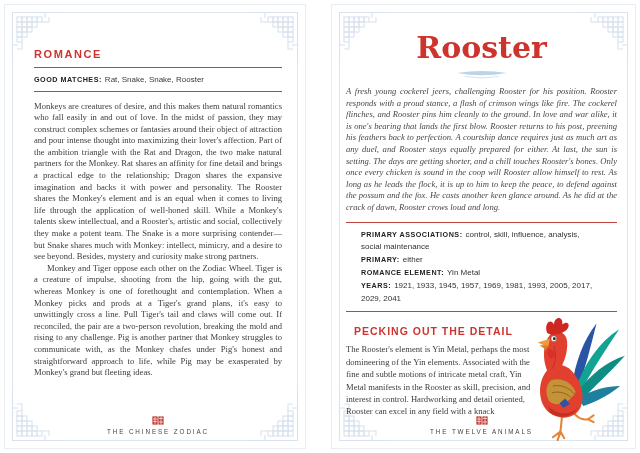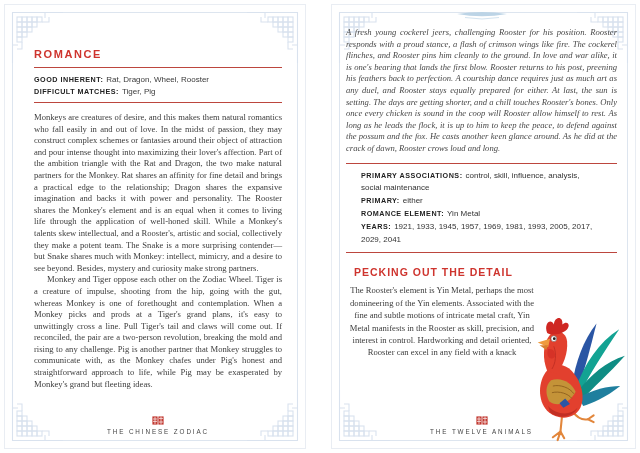--- a/index.html
+++ b/index.html
@@ -54,21 +54,21 @@
            line-height:11.6px; color:#484848; text-align:justify; }
   .rule.r3 { margin-top:8px; }
   .info { margin:6px 15px 6px; }
   .info p { font-size:8px; line-height:12.8px; color:#333; }
   .info b { font-size:7.2px; font-weight:700; letter-spacing:.5px; color:#1f1f1f;
             margin-right:3px; }
   .rule.r4 { margin-top:2px; }
   .section-h { margin:13px 0 6px; font-size:10.5px; font-weight:700;
                letter-spacing:1px; color:#ce342e;padding-left:8px; }
   .detail-text { width:192px; font-family:"Liberation Serif", serif; font-size:8.6px;
-                 line-height:12.4px; color:#3c3c3c;text-align:center; }
+                 line-height:12.4px; color:#3c3c3c; }
   .rooster { position:absolute; right:-12px; bottom:6px; width:102px; height:128px;
              z-index:3; }
   .seal { width:12px; height:9px; }
 </style>
 </head>
 <body>
 
 <svg width="0" height="0" style="position:absolute" aria-hidden="true">
   <defs>
     <symbol id="sym-lattice" viewBox="0 0 58 58">
@@ -128,24 +128,21 @@
           <use href="#sym-lattice"></use>
         </svg>
       </span>
 
     <div class="content">
       <h2 class="romance-h">ROMANCE</h2>
       <div class="rule r1"></div>
 
       <div class="matches">
         <p class="match-line">
-          <b>GOOD INHERENT:</b><span>Rat, Dragon, Wheel, Rooster</span>
-        </p>
-        <p class="match-line">
-          <b>DIFFICULT MATCHES:</b><span>Tiger, Pig</span>
+          <b>GOOD MATCHES:</b><span>Rat, Snake, Snake, Rooster</span>
         </p>
       </div>
       <div class="rule r2"></div>
 
       <p class="bodytext">Monkeys are creatures of desire, and this makes them natural romantics who fall easily in and out of love. In the midst of passion, they may construct complex schemes or fantasies around their object of attraction and pour intense thought into maximizing their lover's affection. Part of the ambition triangle with the Rat and Dragon, the two make natural partners for the Monkey. Rat shares an affinity for fine detail and brings a practical edge to the relationship; Dragon shares the expansive imagination and backs it with power and personality. The Rooster shares the Monkey's element and is an equal when it comes to living life through the application of well-honed skill. While a Monkey's talents skew intellectual, and a Rooster's, artistic and social, collectively they make a potent team. The Snake is a more surprising contender—but Snake shares much with Monkey: intellect, mimicry, and a desire to see beyond. Besides, mystery and curiosity make strong partners.</p>
       <p class="bodytext indent">Monkey and Tiger oppose each other on the Zodiac Wheel. Tiger is a creature of impulse, shooting from the hip, going with the gut, whereas Monkey is one of forethought and contemplation. When a Monkey picks and prods at a Tiger's grand plans, it's easy to unwittingly cross a line. Pull Tiger's tail and claws will come out. If reconciled, the pair are a two-person revolution, breaking the mold and rising to any challenge. Pig is another partner that Monkey struggles to communicate with, as the Monkey chafes under Pig's honest and straightforward approach to life, while Pig may be exasperated by Monkey's grand but fleeting ideas.</p>
 
       <div class="page-footer">
         <svg class="seal">
             <use href="#sym-seal"></use>
@@ -172,20 +169,21 @@
           <use href="#sym-lattice"></use>
         </svg>
       </span>
     <span class="corner br">
         <svg>
           <use href="#sym-lattice"></use>
         </svg>
       </span>
 
     <div class="content">
+      <h1 class="animal-title">Rooster</h1>
 
       <svg class="divider" viewBox="0 0 54 10">
         <path d="M2 4 Q27 0 52 4 Q27 8.5 2 4 Z" fill="#bcd4e6"></path>
         <path d="M10 7.5 Q27 10.5 44 7.5" stroke="#d4e4f0" stroke-width="1" fill="none"></path>
       </svg>
 
       <p class="intro">A fresh young cockerel jeers, challenging Rooster for his position. Rooster responds with a proud stance, a flash of crimson wings like fire. The cockerel flinches, and Rooster pins him cleanly to the ground. In love and war alike, it is one's bearing that lands the first blow. Rooster returns to his post, preening his feathers back to perfection. A courtship dance requires just as much art as any duel, and Rooster stays equally prepared for either. At last, the sun is setting. The days are getting shorter, and a chill touches Rooster's bones. Only once every chicken is sound in the coop will Rooster allow himself to rest. As long as he leads the flock, it is up to him to keep the peace, to defend against the possum and the fox. He casts another keen glance around. As he did at the crack of dawn, Rooster crows loud and long.</p>
 
       <div class="rule r3"></div>
 

